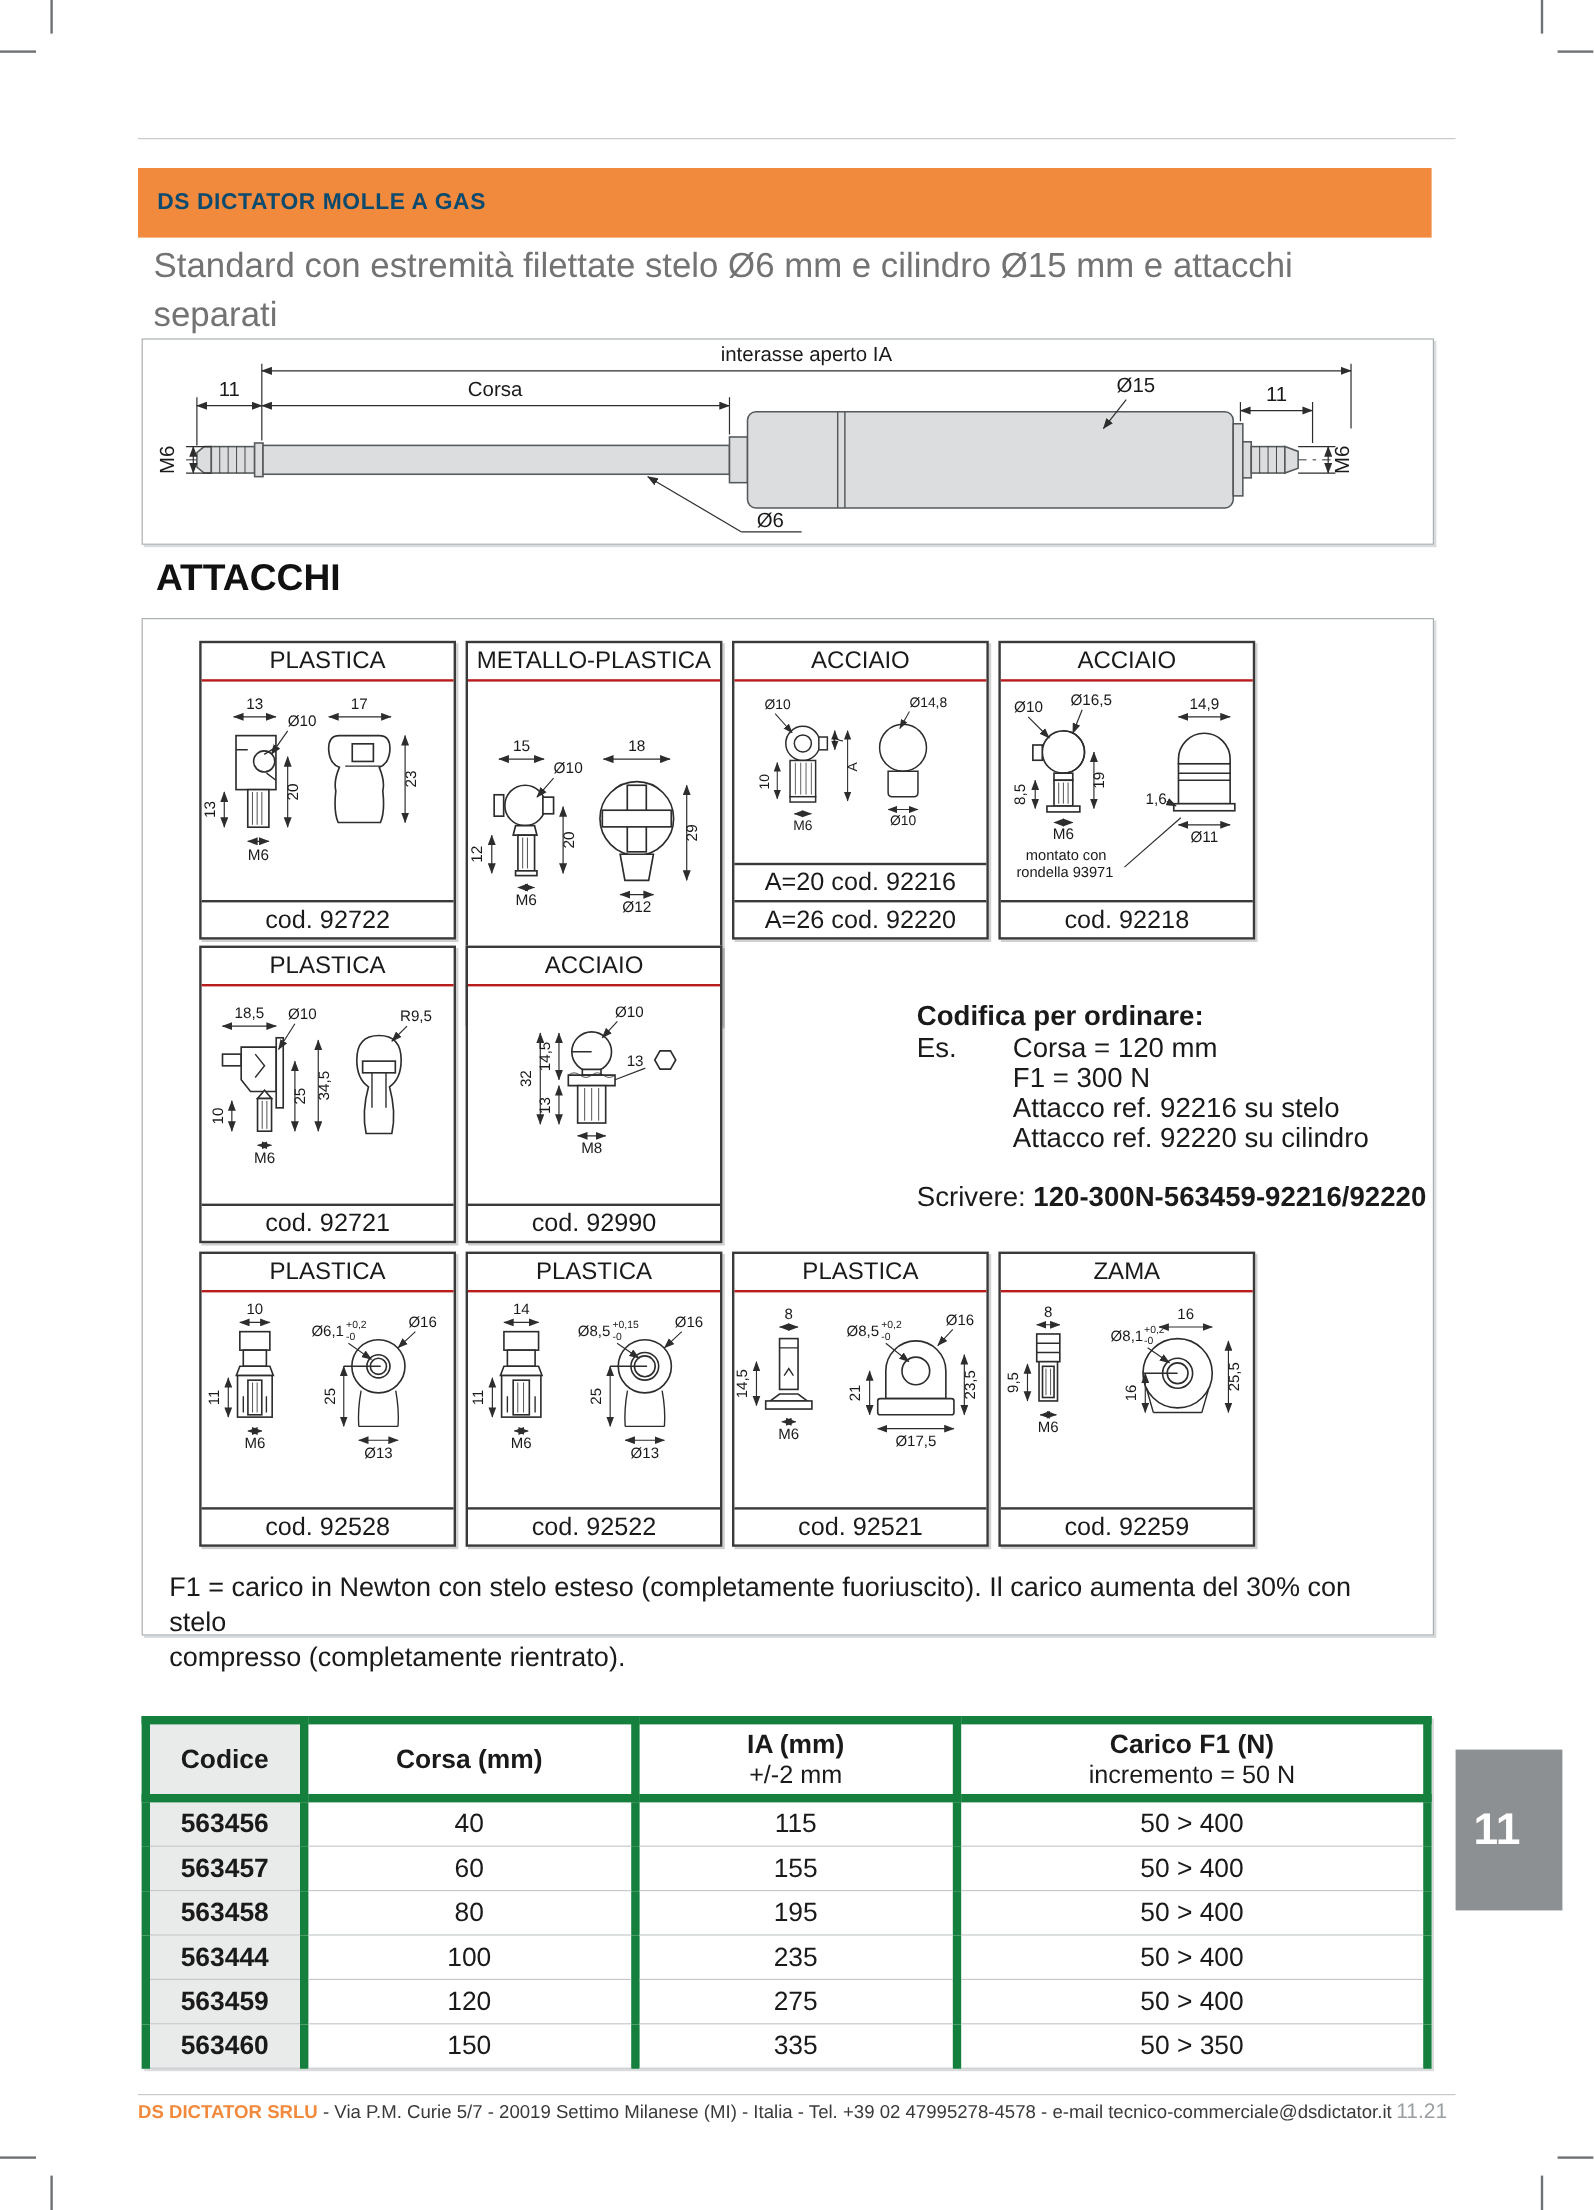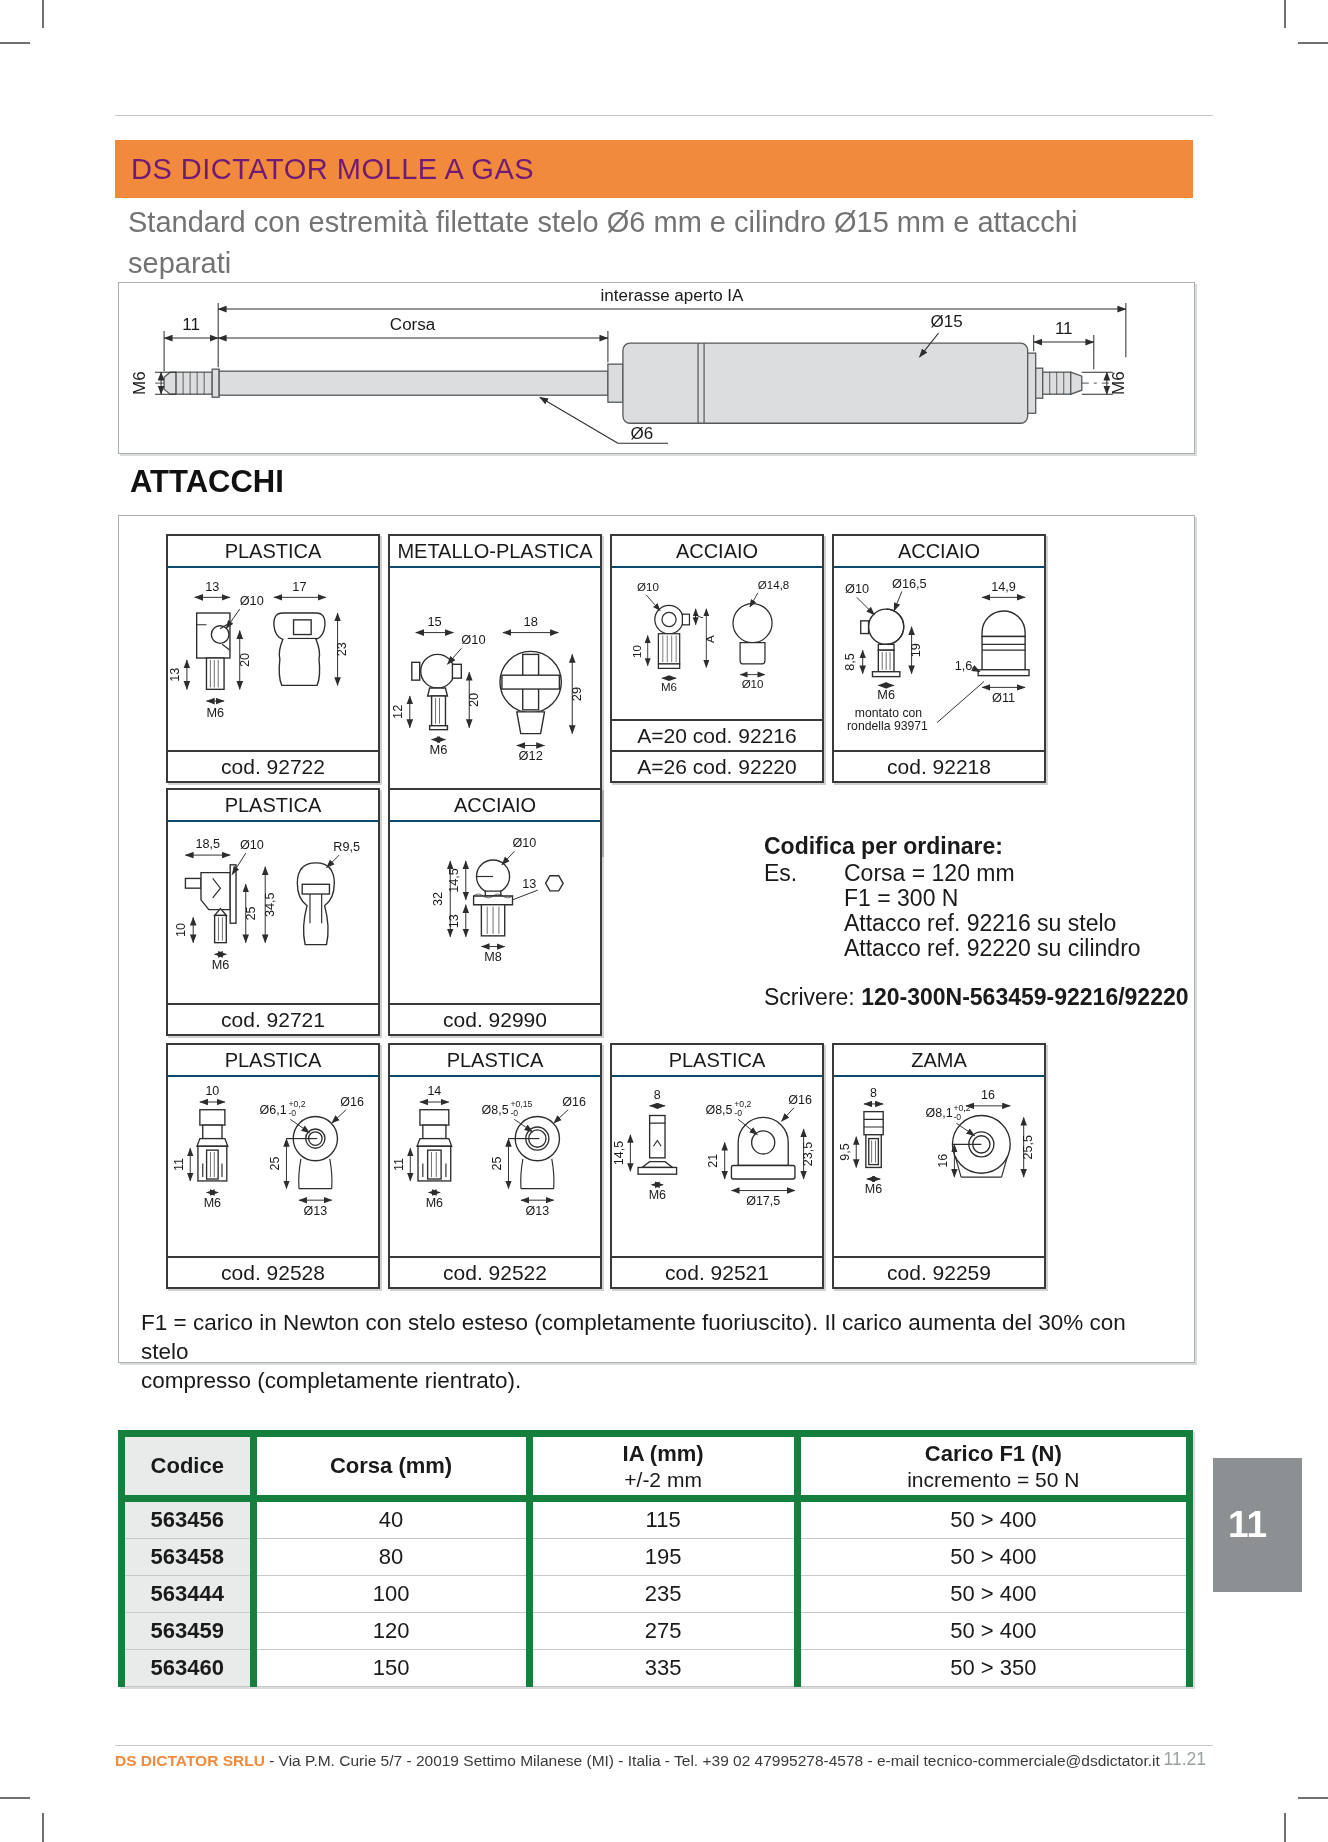--- a/index.html
+++ b/index.html
@@ -6,31 +6,31 @@
   body{width:1328px;height:1842px;background:#ffffff;font-family:"Liberation Sans",sans-serif;color:#1a1a1a;position:relative}
   .page{position:absolute;left:0;top:0;width:1328px;height:1842px;background:#fff;overflow:hidden}
 
   
   .crop{position:absolute;background:#6f7274}
 
   .rule{position:absolute;height:1px;background:#c9c9c9}
 
   
   .banner{position:absolute;left:115px;top:140px;width:1078px;height:58px;background:#F18A3D;display:flex;align-items:center}
-  .banner span{color:#701a75;font-size:29px;font-weight:normal;padding-left:16px;letter-spacing:.5px}
+  .banner span{color:#0c4a6e;font-size:19px;font-weight:bold;padding-left:16px;letter-spacing:.5px}
   .subtitle{position:absolute;left:128px;top:202px;width:1000px;font-size:29px;font-weight:normal;line-height:41px;color:#737373}
 
   
   .gbox{position:absolute;background:#fff;border:1px solid #aab0b2;box-shadow:2px 2px 0 #d9dbdc}
 
   .h1{position:absolute;font-size:31px;font-weight:bold;color:#111}
 
   
   .cell{position:absolute;width:214px;background:#fff;border:2px solid #3a3a3a;box-shadow:2px 2px 0 rgba(0,0,0,.18);display:flex;flex-direction:column;box-sizing:border-box}
-  .cell-h{height:30px;border-bottom:2px solid #0c4a6e;display:flex;align-items:center;justify-content:center;font-size:20px;flex:none}
+  .cell-h{height:30px;border-bottom:2px solid #b91c1c;display:flex;align-items:center;justify-content:center;font-size:20px;flex:none}
   .cell-c{height:29px;border-top:2px solid #3a3a3a;display:flex;align-items:center;justify-content:center;font-size:21px;flex:none}
   .cell-d{flex:1;overflow:hidden}
   .cell-d svg{width:100%;height:100%;display:block}
 
   
   .p{fill:#fff;stroke:#2d2d2d;stroke-width:1.4}
   .ln{fill:none;stroke:#2d2d2d;stroke-width:1.2}
   .lnt{fill:none;stroke:#2d2d2d;stroke-width:.7}
   .dim{fill:none;stroke:#2d2d2d;stroke-width:1}
   .cl{fill:none;stroke:#777;stroke-width:1.2;stroke-dasharray:14 5 3 5}
@@ -537,20 +537,26 @@
       </tr>
     </thead>
     <tbody>
       <tr>
         <td class="gray">563456</td>
           <td>40</td>
           <td>115</td>
           <td>50 &gt; 400</td>
       </tr>
       <tr>
+        <td class="gray">563457</td>
+          <td>60</td>
+          <td>155</td>
+          <td>50 &gt; 400</td>
+      </tr>
+      <tr>
         <td class="gray">563458</td>
           <td>80</td>
           <td>195</td>
           <td>50 &gt; 400</td>
       </tr>
       <tr>
         <td class="gray">563444</td>
           <td>100</td>
           <td>235</td>
           <td>50 &gt; 400</td>

